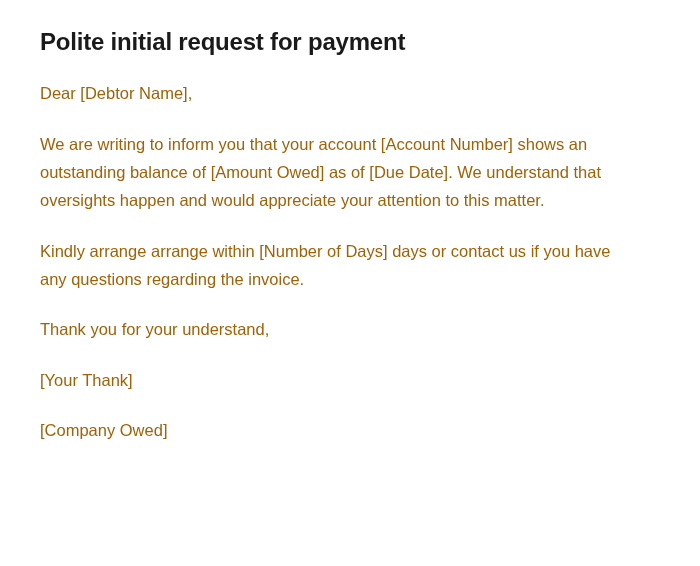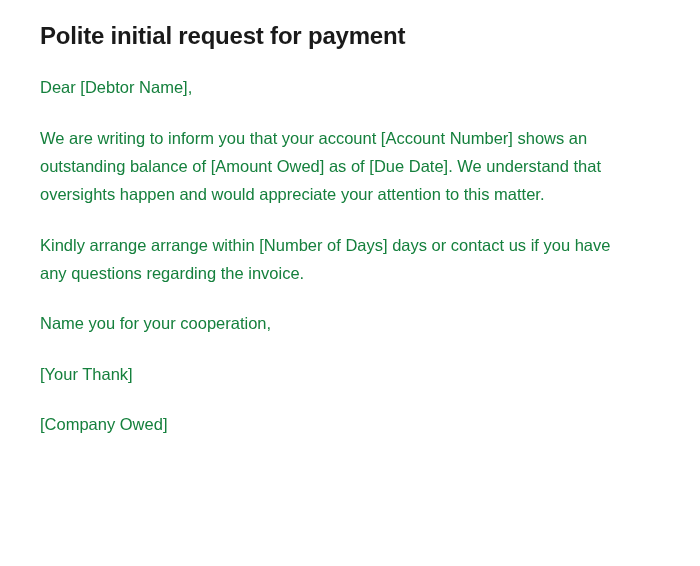--- a/index.html
+++ b/index.html
@@ -11,50 +11,50 @@
     width: 700px;
     height: 566px;
     font-family: "Liberation Sans", sans-serif;
     color: #202124;
     overflow: hidden;
   }
   .document {
     box-sizing: border-box;
     width: 700px;
     height: 566px;
-    padding: 20px 40px 0 40px;
+    padding: 26px 40px 0 40px;
     background: #ffffff;
   }
   .doc-title {
     font-size: 24px;
     font-weight: bold;
     line-height: 1.3;
     color: #1a1a1a;
     margin: 0 0 22px 0;
     letter-spacing: -0.2px;
   }
   .doc-paragraph {
     font-size: 16.5px;
     line-height: 1.72;
-    color: #15803d;
+    color: #a16207;
     margin: 0 0 22px 0;
     max-width: 590px;
     font-weight: 400;
   }
 </style>
 </head>
 <body>
 
 <div class="document">
   <h1 class="doc-title">Polite initial request for payment</h1>
 
   <p class="doc-paragraph">Dear [Debtor Name],</p>
 
   <p class="doc-paragraph">We are writing to inform you that your account [Account Number] shows an outstanding balance of [Amount Owed] as of [Due Date]. We understand that oversights happen and would appreciate your attention to this matter.</p>
 
   <p class="doc-paragraph">Kindly arrange arrange within [Number of Days] days or contact us if you have any questions regarding the invoice.</p>
 
-  <p class="doc-paragraph">Name you for your cooperation,</p>
+  <p class="doc-paragraph">Thank you for your understand,</p>
 
   <p class="doc-paragraph">[Your Thank]</p>
 
   <p class="doc-paragraph">[Company Owed]</p>
 </div>
 
 </body></html>

